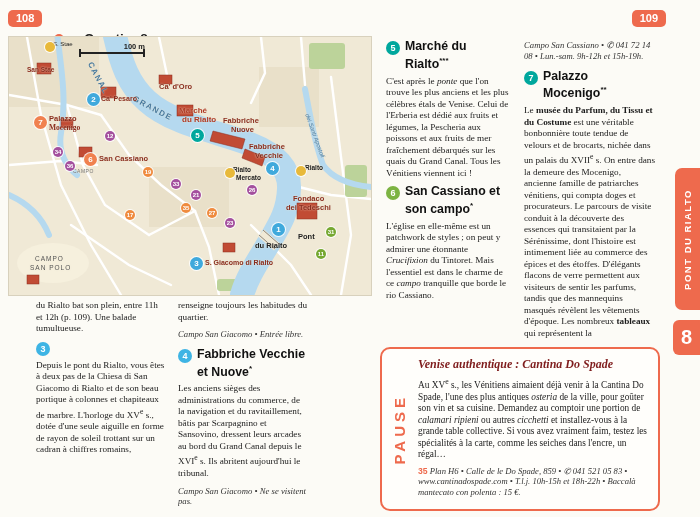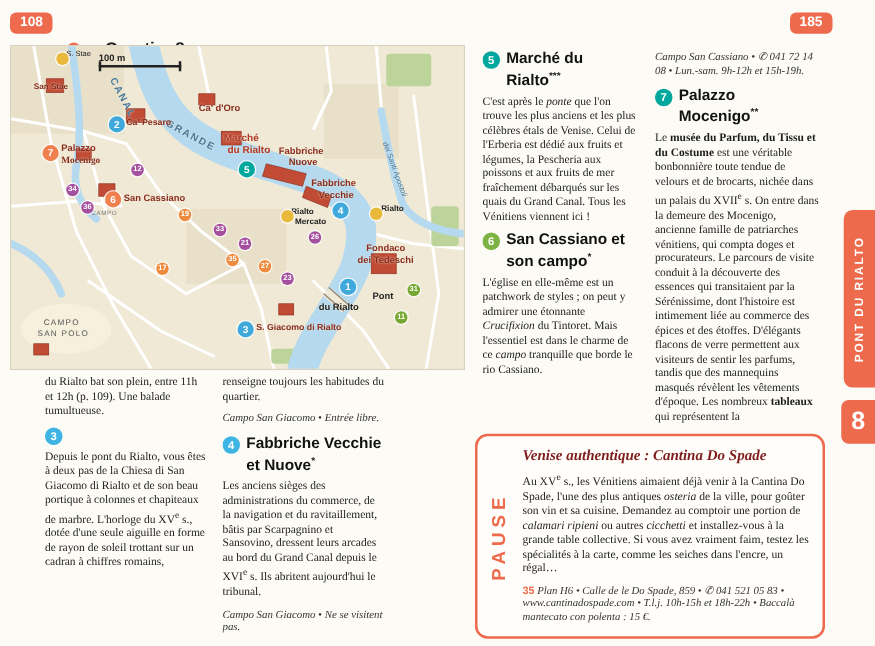--- a/index.html
+++ b/index.html
@@ -18,21 +18,21 @@
   
   .map{position:absolute;left:8px;top:36px;width:362px;height:258px;border:1px solid #d8d1bd;background:#f0e9d6;}
   .map svg{position:absolute;left:0;top:0;}
   .map-layer{position:absolute;left:0;top:0;width:100%;height:100%;}
   .map-label{position:absolute;white-space:nowrap;font-family:"Liberation Sans",sans-serif;
     transform-origin:0 0;line-height:1;text-shadow:0 0 2px rgba(240,233,214,.9);}
   .map-marker{position:absolute;width:13px;height:13px;border-radius:50%;color:#fff;
     font-family:"Liberation Sans",sans-serif;font-weight:bold;font-size:8px;line-height:13px;
     text-align:center;box-shadow:0 0 0 1px rgba(255,255,255,.85);}
   .map-marker.small{width:10px;height:10px;font-size:6px;line-height:10px;}
-  .scalebar{position:absolute;left:70px;top:5px;width:66px;text-align:left;
+  .scalebar{position:absolute;left:70px;top:5px;width:66px;text-align:right;
     font-family:"Liberation Sans",sans-serif;font-size:7.5px;font-weight:bold;color:#222;}
   .scalebar .bar{height:2px;background:#222;margin-top:1px;position:relative;}
   .scalebar .bar:before,.scalebar .bar:after{content:"";position:absolute;top:-3px;width:2px;height:8px;background:#222;}
   .scalebar .bar:before{left:0;} .scalebar .bar:after{right:0;}
   
   .side-tab{position:absolute;right:0;top:168px;width:25px;height:142px;background:#ee6a4d;
     border-radius:7px 0 0 7px;display:flex;align-items:center;justify-content:center;}
   .side-tab span{writing-mode:vertical-rl;transform:rotate(180deg);color:#fff;
     font-family:"Liberation Sans",sans-serif;font-weight:bold;font-size:9.5px;letter-spacing:1.5px;}
   .side-num{position:absolute;right:0;top:320px;width:27px;height:35px;background:#ee6a4d;
@@ -66,21 +66,21 @@
   .pfoot .pnum{font-style:normal;font-weight:bold;color:#ee6a4d;font-family:"Liberation Sans",sans-serif;}
 </style>
 </head>
 <body>
 
 <div class="page-badge" id="badge-left">108</div>
 <div class="header-title">
   <span class="dot"></span>
   <span>Quartier 8</span>
 </div>
-<div class="page-badge" id="badge-right">185</div>
+<div class="page-badge" id="badge-right">109</div>
 
 <div class="map">
   <svg viewBox="0 0 362 258" width="362" height="258">
     <rect width="362" height="258" fill="#f0e9d6"></rect>
     <g fill="#e9e0c9">
       <rect x="0" y="0" width="90" height="70"></rect>
       <rect x="140" y="130" width="80" height="60"></rect>
       <rect x="250" y="30" width="60" height="60"></rect>
     </g>
     <ellipse cx="44" cy="226" rx="36" ry="20" fill="#f6f0dd"></ellipse>

